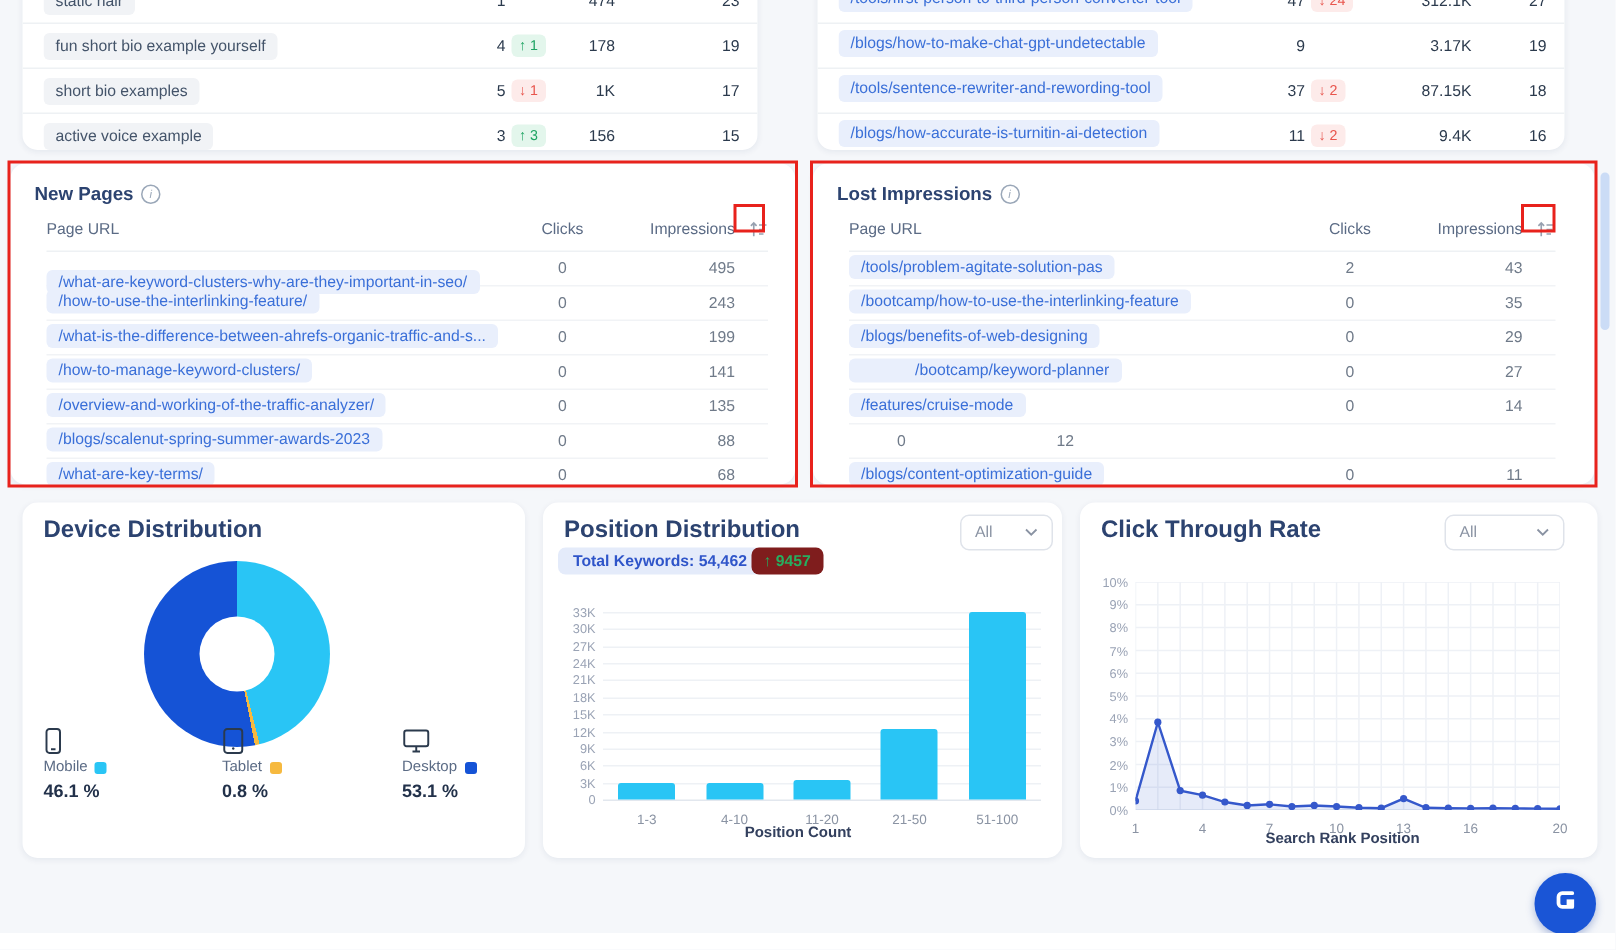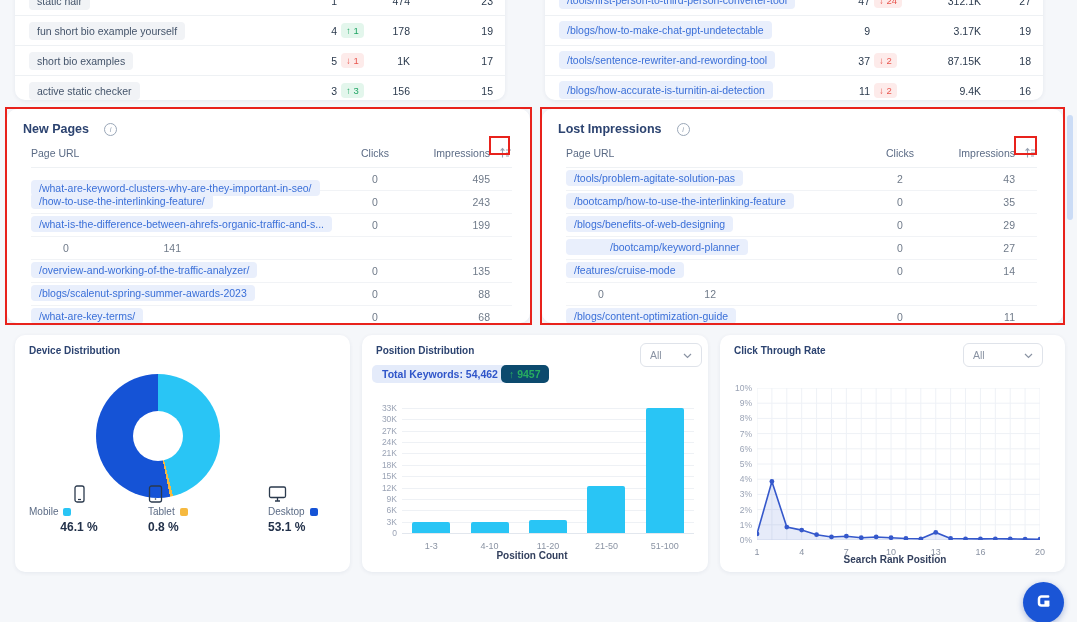--- a/index.html
+++ b/index.html
@@ -23,21 +23,21 @@
   .c-last{width:83px;text-align:right;}
   #card-top-right .c-last{width:50px;}
   .num{color:#2b3a4d;}
   .chg{display:inline-block;font-size:9.5px;padding:2px 5px;border-radius:4px;white-space:nowrap;}
   .chg.up{color:#1fa463;background:#e3f6ec;}
   .chg.down{color:#e8554d;background:#fdebea;}
 
   
   #card-new-pages{left:7px;top:109px;width:523px;height:214px;}
   #card-lost-imp{left:542px;top:109px;width:521px;height:214px;}
-  .sec-title-row{display:flex;align-items:center;gap:15px;padding:10px 18px 0 16px;height:20px;}
+  .sec-title-row{display:flex;align-items:center;gap:5px;padding:10px 18px 0 16px;height:20px;}
   .sec-title{font-size:12.5px;font-weight:bold;color:#2c4370;}
   .info-icon{width:11px;height:11px;border:1px solid #9aa7b8;border-radius:50%;color:#9aa7b8;
              font-size:7.5px;line-height:11px;text-align:center;font-style:italic;}
   .np-header{display:flex;align-items:center;height:28px;margin:0 18px 0 24px;border-bottom:1px solid #eef1f4;
              font-size:10.5px;color:#5b6b85;}
   #card-lost-imp .np-header{margin-right:26px;}
   .np-row{display:flex;align-items:center;height:22px;margin:0 18px 0 24px;border-bottom:1px solid #f1f3f6;font-size:10.5px;}
   #card-lost-imp .np-row{margin-right:26px;}
   .np-row:last-child{border-bottom:none;}
   .col-url{flex:1;min-width:0;}
@@ -48,39 +48,39 @@
   .hdr{color:#5b6b85;}
 
   
   .annot{position:absolute;border:2px solid #e8221c;pointer-events:none;box-sizing:border-box;}
   .annot.thin{border-width:2px;}
 
   
   #card-device{left:15px;top:335px;width:335px;height:237px;}
   #card-position{left:362px;top:335px;width:346px;height:237px;}
   #card-ctr{left:720px;top:335px;width:345px;height:237px;}
-  .card-title{position:absolute;left:14px;top:10px;font-size:10px;font-weight:bold;color:#2c4370;}
+  .card-title{position:absolute;left:14px;top:10px;font-size:16px;font-weight:bold;color:#2c4370;}
   .dd{position:absolute;height:24px;border:1px solid #dfe3ea;border-radius:6px;display:flex;align-items:center;
       justify-content:space-between;padding:0 9px;color:#8a93a3;font-size:10.5px;box-sizing:border-box;background:#fff;}
   #dd-position{left:278px;top:8px;width:62px;}
   #dd-ctr{left:243px;top:8px;width:80px;}
 
   
   #donut{position:absolute;left:81px;top:39px;width:124px;height:124px;border-radius:50%;}
   #donut::after{content:"";position:absolute;left:37px;top:37px;width:50px;height:50px;border-radius:50%;background:#fff;}
   .leg{position:absolute;top:150px;width:100px;}
   .leg .licon{height:19px;}
   .leg .lrow{display:flex;align-items:center;gap:5px;font-size:10px;color:#5b6b85;margin-top:2px;}
   .leg .swatch{width:8px;height:8px;border-radius:2px;display:inline-block;}
   .leg .lval{font-size:12px;font-weight:bold;color:#22314a;margin-top:3px;}
 
   
   .pill-blue{position:absolute;left:10px;top:30px;background:#e4ebfa;color:#2f55c9;font-weight:bold;
              font-size:10.5px;padding:3px 10px;border-radius:5px;}
-  .pill-green{position:absolute;left:139px;top:30px;background:#0c4a6e;color:#27ae60;font-weight:bold;
+  .pill-green{position:absolute;left:139px;top:30px;background:#7f1d1d;color:#27ae60;font-weight:bold;
               font-size:10.5px;padding:3px 8px;border-radius:5px;}
   #bar-plot{position:absolute;left:40px;top:73px;width:292px;height:125px;}
   .hgrid{position:absolute;left:0;width:100%;height:1px;background:#eef1f5;}
   .hgrid.zero{background:#e2e7ee;}
   .ytick{position:absolute;right:calc(100% + 5px);transform:translateY(-50%);font-size:8.5px;color:#9aa3b5;white-space:nowrap;}
   .bar{position:absolute;bottom:0;width:38px;background:#29c5f5;border-radius:2px 2px 0 0;}
   .bar-cat{position:absolute;transform:translateX(-50%);font-size:9px;color:#8a93a3;white-space:nowrap;}
   .xlabel{position:absolute;width:100%;text-align:center;font-size:10px;font-weight:bold;color:#33405e;}
   #card-position .xlabel{left:20px;top:215px;width:300px;}
   #card-ctr .xlabel{left:30px;top:219px;width:290px;}
@@ -117,21 +117,21 @@
           <div class="c-last num">19</div>
         </div>
         <div class="trow">
           <div class="cell-grow"><div class="kw-pill" style="display: inline-block;">short bio examples</div></div>
           <div class="c-pos num">5</div>
           <div class="c-chg"><div class="chg down" style="display: inline-block;">↓ 1</div></div>
           <div class="c-imp num">1K</div>
           <div class="c-last num">17</div>
         </div>
         <div class="trow">
-          <div class="cell-grow"><div class="kw-pill" style="display: inline-block;">active static checker</div></div>
+          <div class="cell-grow"><div class="kw-pill" style="display: inline-block;">active voice example</div></div>
           <div class="c-pos num">3</div>
           <div class="c-chg"><div class="chg up" style="display: inline-block;">↑ 3</div></div>
           <div class="c-imp num">156</div>
           <div class="c-last num">15</div>
         </div>
       </div>
   </div>
   <div class="card top-card" id="card-top-right">
     <div id="tr-rows">
         <div class="trow">
@@ -194,20 +194,21 @@
           <div class="col-imp">243</div>
           <div class="col-icon"></div>
         </div>
         <div class="np-row">
           <div class="col-url"><div class="url-pill" style="display: inline-block;">/what-is-the-difference-between-ahrefs-organic-traffic-and-s...</div></div>
           <div class="col-clicks">0</div>
           <div class="col-imp">199</div>
           <div class="col-icon"></div>
         </div>
         <div class="np-row">
+          <div class="col-url"><div class="url-pill" style="display: inline-block;">/how-to-manage-keyword-clusters/</div></div>
           <div class="col-clicks">0</div>
           <div class="col-imp">141</div>
           <div class="col-icon"></div>
         </div>
         <div class="np-row">
           <div class="col-url"><div class="url-pill" style="display: inline-block;">/overview-and-working-of-the-traffic-analyzer/</div></div>
           <div class="col-clicks">0</div>
           <div class="col-imp">135</div>
           <div class="col-icon"></div>
         </div>
@@ -289,21 +290,21 @@
 
   <div class="annot" style="left:5px;top:107px;width:527px;height:218px"></div>
   <div class="annot" style="left:540px;top:107px;width:525px;height:218px"></div>
   <div class="annot thin" style="left:489px;top:136px;width:21px;height:19px"></div>
   <div class="annot thin" style="left:1014px;top:136px;width:23px;height:19px"></div>
 
   <div class="card" id="card-device">
     <div class="card-title">Device Distribution</div>
     <div id="donut" style="background: conic-gradient(rgb(41, 197, 245) 0%, rgb(41, 197, 245) 46.1%, rgb(246, 185, 63) 46.1%, rgb(246, 185, 63) 46.9%, rgb(21, 83, 214) 46.9%, rgb(21, 83, 214) 100%);"></div>
     <div id="device-legend">
-        <div class="leg" style="left: 14px; text-align: center;">
+        <div class="leg" style="left: 14px;">
           <div class="licon"><svg width="13" height="19" viewBox="0 0 13 19" fill="none">
               <rect x="2" y="1" width="9" height="16" rx="2" stroke="#2b3a4d" stroke-width="1.3"></rect>
               <path d="M5 14.5h3" stroke="#2b3a4d" stroke-width="1.2"></path>
             </svg></div>
           <div class="lrow">
             <span>Mobile</span>
             <span class="swatch" style="background: rgb(41, 197, 245);"></span>
           </div>
           <div class="lval">46.1 %</div>
         </div>

